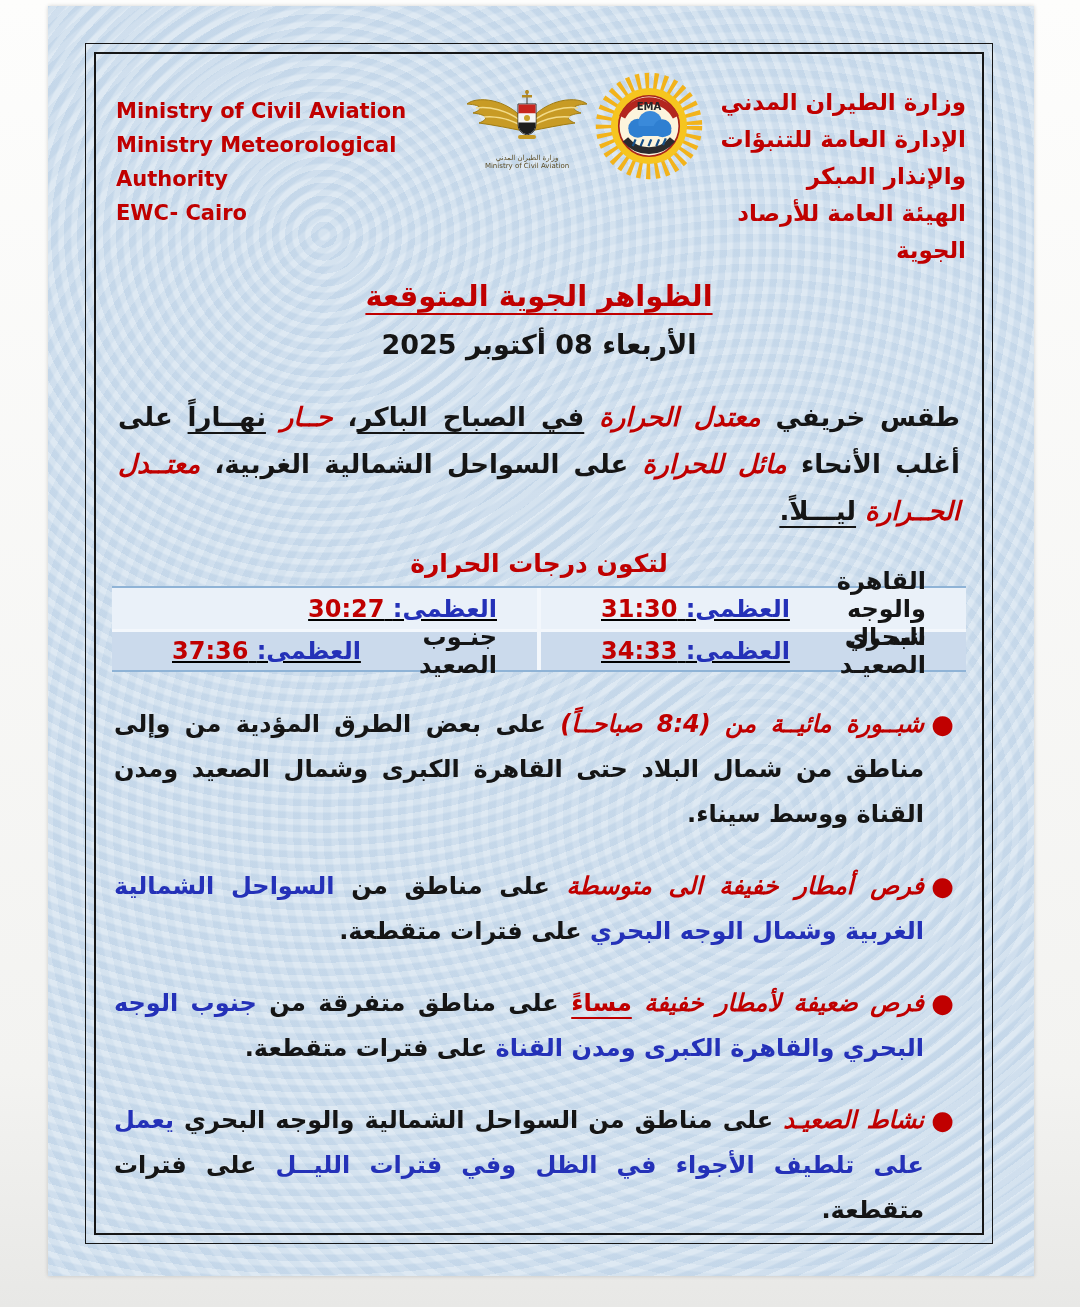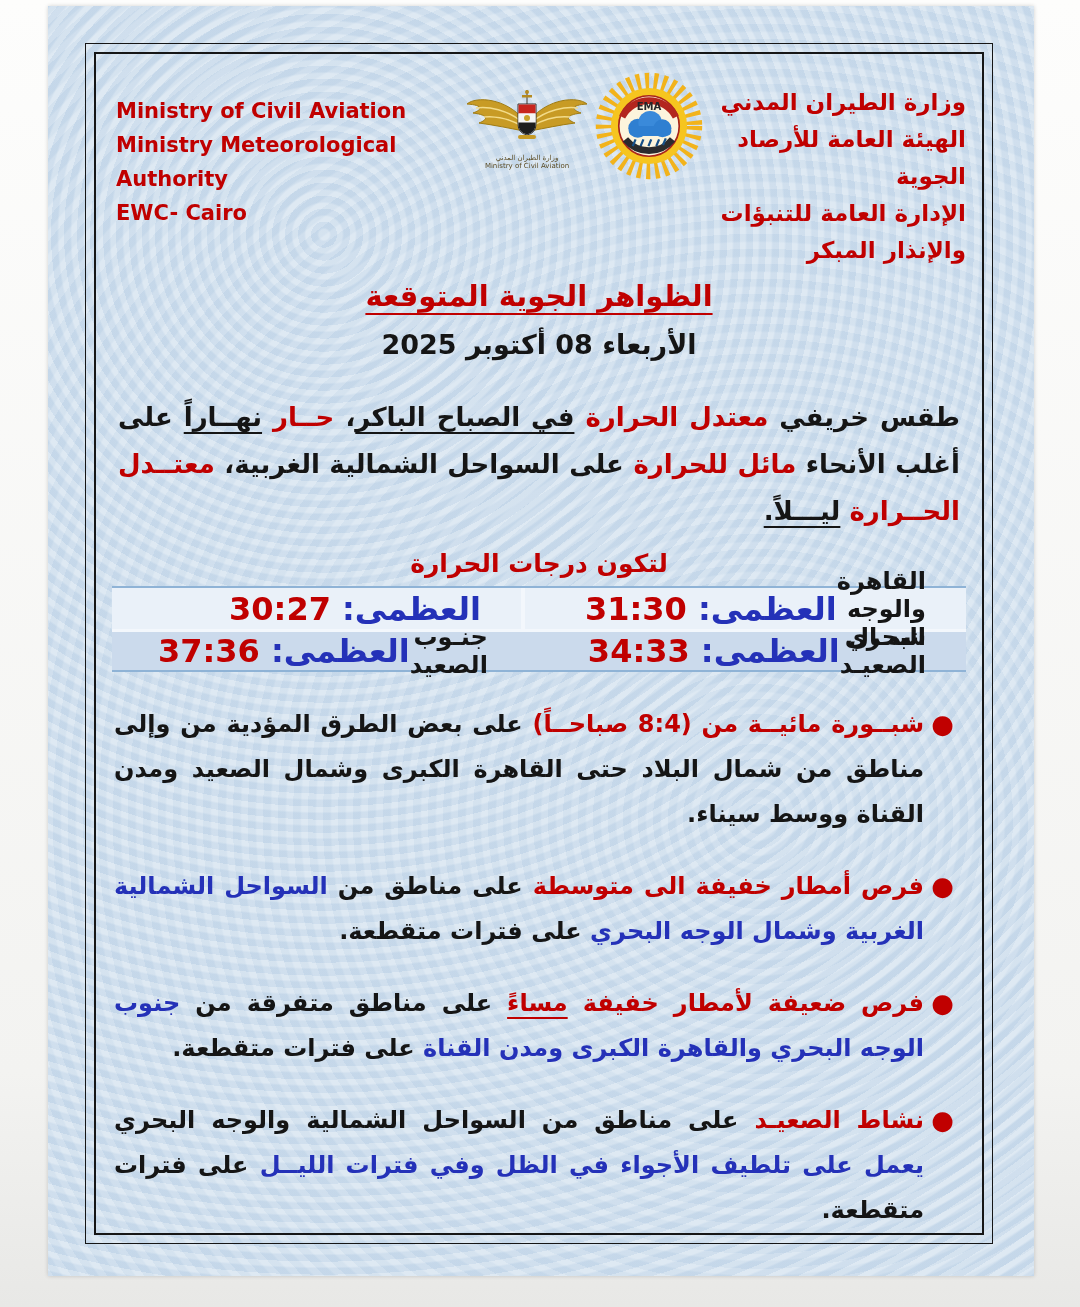--- a/index.html
+++ b/index.html
@@ -81,38 +81,38 @@
   .t-row{display:flex;align-items:center;height:41px;}
   .t-row + .t-row{border-top:3px solid #f3f7fc;}
   .t-row-light{background:var(--row-light);}
   .t-row-mid{background:var(--row-mid);}
   .t-half{
     flex:1;display:flex;align-items:center;justify-content:space-between;
     padding:0 40px 0 60px;
   }
   .t-div{width:4px;align-self:stretch;background:#f3f7fc;}
   .t-region{color:var(--ink);font-weight:bold;font-size:24px;}
-  .t-pair{font-weight:bold;font-size:32px;white-space:nowrap;}
+  .t-pair{font-weight:bold;font-size:24px;white-space:nowrap;text-decoration:underline;}
   .t-label{color:var(--blue);}
   .t-value{color:var(--red);}
   
   .bullets{
     list-style:none;direction:rtl;margin:30px 2px 0 2px;
   }
   .bullets li{position:relative;padding-right:40px;margin-bottom:27px;}
   .b-dot{
     position:absolute;right:10px;top:0;
     color:var(--red);font-size:26px;line-height:45px;
   }
   .b-text{
     text-align:justify;font-weight:bold;font-size:24px;line-height:45px;color:var(--ink);
   }
   
   .seg-ink{color:var(--ink);}
-  .seg-red{color:var(--red);}
+  .seg-red{color:var(--red);font-style:italic;}
   .seg-blue{color:var(--blue);}
   .seg-ink-u{color:var(--ink);text-decoration:underline;text-decoration-thickness:2px;text-underline-offset:6px;}
   .seg-red-u{color:var(--red);text-decoration:underline;text-decoration-thickness:2px;text-underline-offset:6px;}
 </style>
 </head>
 <body>
 
 <div class="page">
   <div class="frame">
     <div class="frame-inner">
@@ -167,22 +167,22 @@
             <circle cx="51" cy="47" r="10.5" fill="#3a8ada"></circle>
             <circle cx="62" cy="52" r="8" fill="#2f7fd1"></circle>
             <rect x="32" y="50" width="38" height="9" rx="4.5" fill="#2f7fd1"></rect>
 
             <path d="M38 62 l-2.5 6 M45 62 l-2.5 6 M52 62 l-2.5 6 M59 62 l-2.5 6 M65 61 l-2.5 6" stroke="#175089" stroke-width="2" fill="none"></path>
           </svg>
         </div>
 
         <div class="hdr-ar">
           <div>وزارة الطيران المدني</div>
+          <div>الإدارة العامة للتنبؤات والإنذار المبكر</div>
           <div>الهيئة العامة للأرصاد الجوية</div>
-          <div>الإدارة العامة للتنبؤات والإنذار المبكر</div>
         </div>
       </div>
 
       <div class="title">الظواهر الجوية المتوقعة</div>
       <div class="dateline">الأربعاء 08 أكتوبر 2025</div>
 
       <div class="summary"><span class="seg-ink">طقس خريفي </span><span class="seg-red">معتدل الحرارة </span><span class="seg-ink-u">في الصباح الباكر</span><span class="seg-ink">، </span><span class="seg-red">حــار </span><span class="seg-ink-u">نهــاراً</span><span class="seg-ink"> على أغلب الأنحاء </span><span class="seg-red">مائل للحرارة </span><span class="seg-ink">على السواحل الشمالية الغربية، </span><span class="seg-red">معتــدل الحــرارة </span><span class="seg-ink-u">ليـــلاً.</span></div>
 
       <div class="temps-heading">لتكون درجات الحرارة</div>
 

